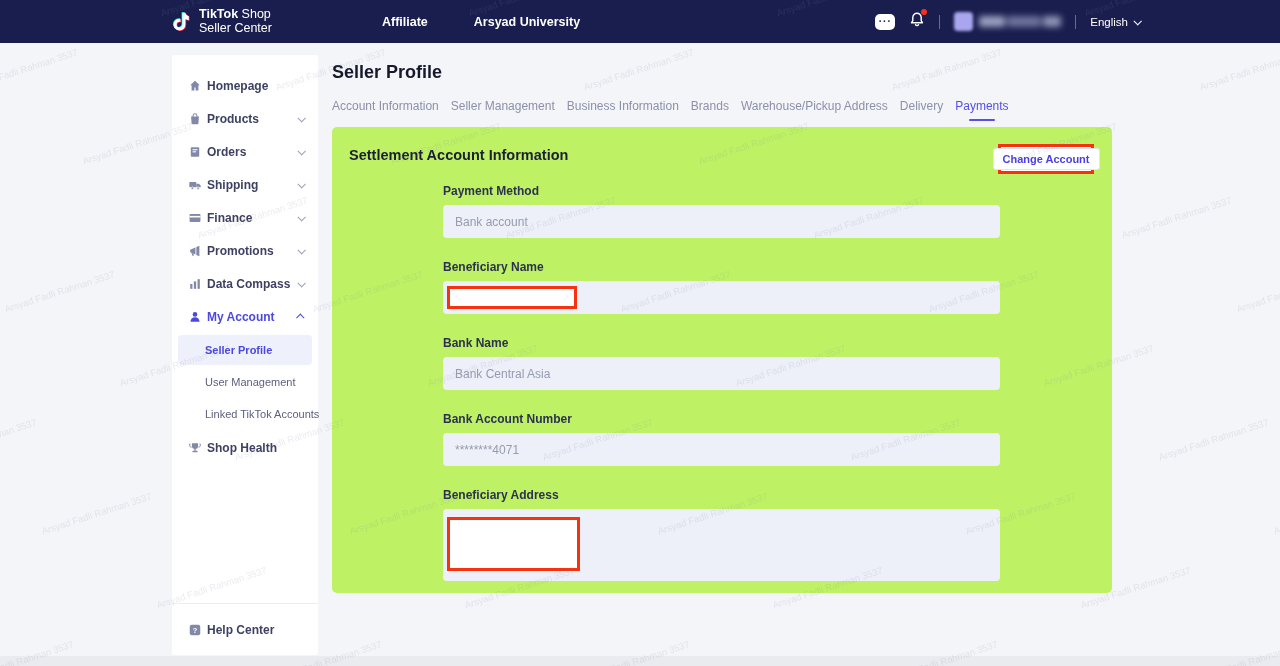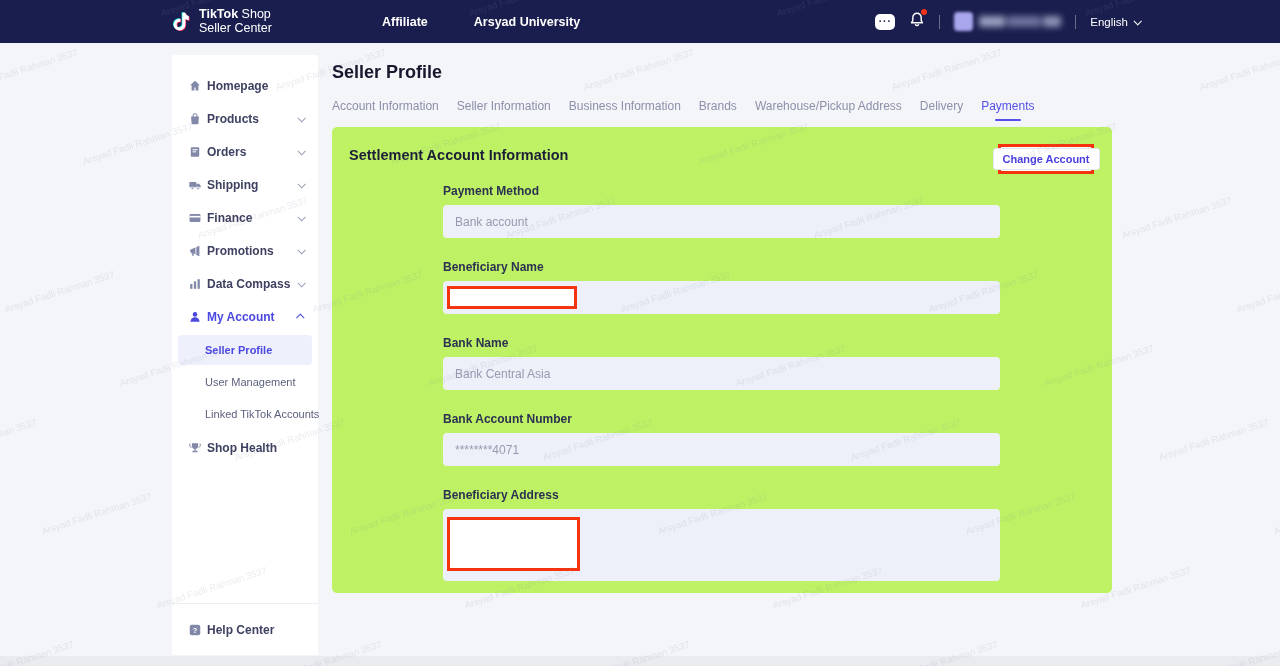--- a/index.html
+++ b/index.html
@@ -50,21 +50,21 @@
   .sub-item { height:30px; margin:2px 6px; display:flex; align-items:center; padding-left:27px;
               font-size:11px; color:#5c5f7e; cursor:pointer; border-radius:4px; white-space:nowrap; }
   .sub-item.active { background:#eef0fc; color:#4b48e0; font-weight:bold; }
   .side-spacer { flex:1; }
   .side-bottom { border-top:1px solid #eceef3; height:52px; display:flex; align-items:center;
                  padding:0 16px; }
 
   
   .page-title { position:absolute; left:332px; top:62px; font-size:18px; font-weight:bold;
                 color:#16182e; z-index:2; }
-  .tabs { position:absolute; left:332px; top:99px; display:flex; gap:18px; z-index:2; }
+  .tabs { position:absolute; left:332px; top:99px; display:flex; gap:12px; z-index:2; }
   .tab { font-size:12px; color:#8b90aa; cursor:pointer; padding-bottom:8px; position:relative;
          white-space:nowrap; }
   .tab.active { color:#554fe8; font-weight:normal; }
   .tab.active::after { content:""; position:absolute; left:50%; transform:translateX(-50%);
                        bottom:0; width:26px; height:2.5px; background:#554fe8; border-radius:2px; }
 
   .card { position:absolute; left:332px; top:127px; width:780px; height:466px; background:#bef264;
           border-radius:5px; z-index:1; }
   .card-heading { position:absolute; left:17px; top:20px; font-size:14.5px; font-weight:bold;
                   color:#1c1e38; }
@@ -246,21 +246,21 @@
         </span>
       <span class="lbl">Help Center</span>
     </div>
   </div>
 </div>
 
 <div class="page-title">Seller Profile</div>
 
 <div class="tabs">
   <span class="tab">Account Information</span>
-  <span class="tab">Seller Information</span>
+  <span class="tab">Seller Management</span>
   <span class="tab">Business Information</span>
   <span class="tab">Brands</span>
   <span class="tab">Warehouse/Pickup Address</span>
   <span class="tab">Delivery</span>
   <span class="tab active">Payments</span>
 </div>
 
 <div class="card">
   <div class="card-heading">Settlement Account Information</div>
 

